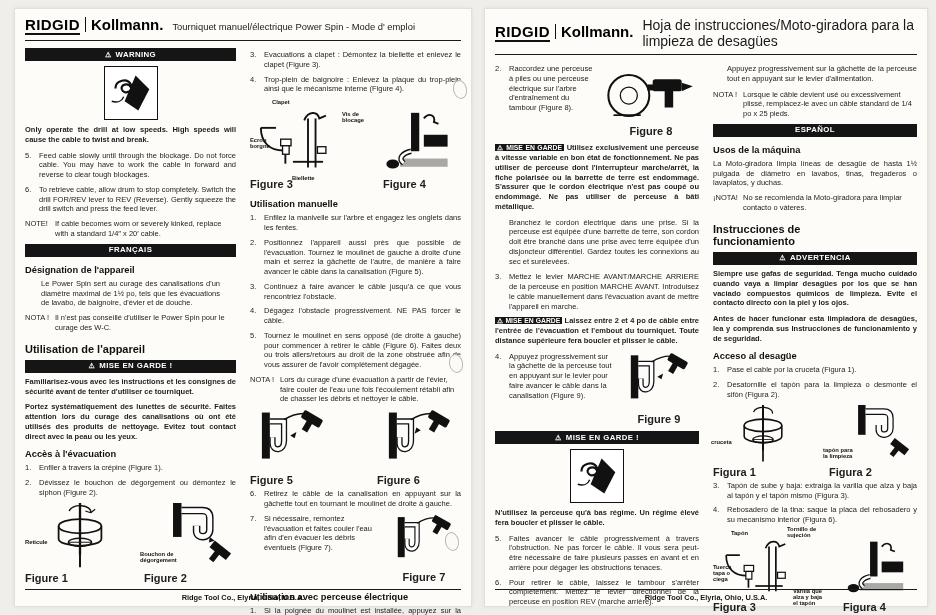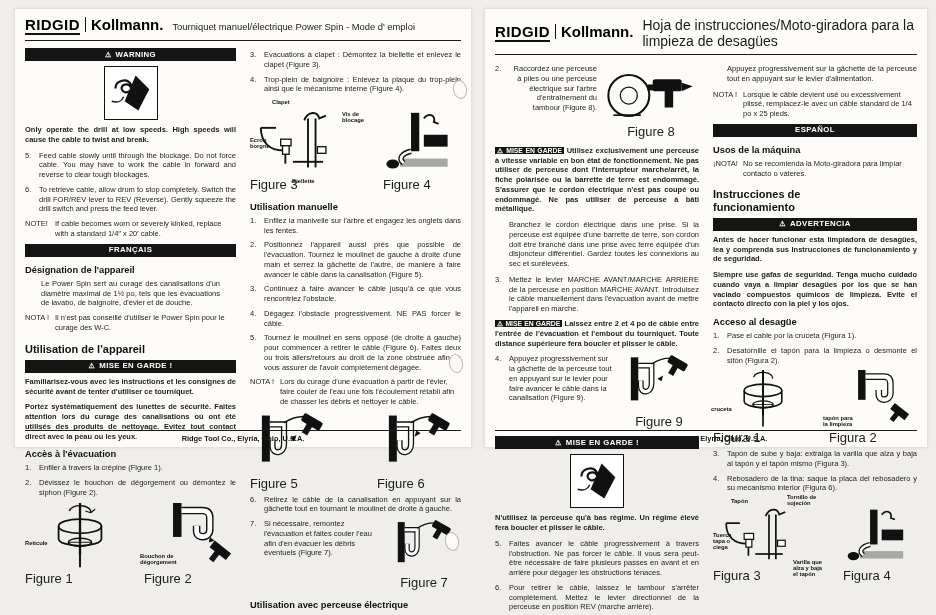--- a/index.html
+++ b/index.html
@@ -1,18 +1,18 @@
 <!DOCTYPE html>
 <html><head>
 <meta charset="utf-8">
 <style>
   html,body{margin:0;padding:0;}
   body{width:936px;height:615px;background:#efeeea;font-family:"Liberation Sans",sans-serif;overflow:hidden;}
   .canvas{position:relative;width:936px;height:615px;}
-  .page{position:absolute;top:8px;height:440px;background:#fdfcf8;border:1px solid #e2e0d8;box-sizing:border-box;padding:6px 10px 12px;box-shadow:0 0 4px rgba(0,0,0,.07);}
+  .page{position:absolute;top:8px;height:599px;background:#fdfcf8;border:1px solid #e2e0d8;box-sizing:border-box;padding:6px 10px 12px;box-shadow:0 0 4px rgba(0,0,0,.07);}
   .page-left{left:14px;width:458px;}
   .page-right{left:484px;width:444px;}
   .hdr{display:flex;align-items:center;gap:9px;border-bottom:1.6px solid #1a1a1a;padding:2px 0 5px;}
   .logo{display:flex;align-items:baseline;flex:0 0 auto;}
   .ridgid{font-weight:bold;font-size:15px;letter-spacing:.4px;border-bottom:2.2px solid #111;line-height:1;padding-bottom:1px;}
   .koll{font-size:15px;font-weight:bold;border-left:1.5px solid #111;padding-left:5px;margin-left:5px;line-height:1;}
   .pgtitle{font-size:9.4px;font-weight:normal;color:#1a1a1a;}
   .cols{display:flex;gap:14px;margin-top:7px;}
   .col{flex:1;min-width:0;font-size:7.5px;line-height:1.3;color:#1d1d1d;}
   .bar{background:#151515;color:#fff;text-align:center;font-weight:bold;font-size:7.8px;padding:1.5px 0;margin:5px 0 4px;letter-spacing:.4px;}
@@ -24,21 +24,21 @@
   .step .t{flex:1;text-align:justify;}
   .note{display:flex;margin:0 0 5px;}
   .note .n{flex:0 0 27px;margin-right:3px;}
   .note .t{flex:1;}
   .bp{font-weight:bold;text-align:justify;margin:0 0 6px;}
   .ip{margin:0 0 6px 14px;text-align:justify;}
   .inline-garde{background:#151515;color:#fff;font-weight:bold;padding:0 2px;font-size:6.8px;white-space:nowrap;}
   .iconbox{width:52px;height:52px;border:1.6px solid #111;margin:5px auto 5px;display:flex;align-items:center;justify-content:center;background:#fff;}
   .figrow{display:flex;justify-content:space-between;align-items:flex-end;margin:4px 0 2px;gap:8px;}
   .fig{position:relative;}
-  .figcap{font-weight:normal;font-size:13px;margin-top:2px;}
+  .figcap{font-weight:bold;font-size:11px;margin-top:2px;}
   .figlabel{position:absolute;font-weight:bold;font-size:5.8px;line-height:1.05;color:#111;}
   .swf{display:flex;gap:6px;margin:0 0 5px;}
   .swf .swf-t{flex:1;}
   .swf .swf-f{flex:0 0 auto;}
   .footer{position:absolute;left:10px;right:10px;bottom:4px;border-top:1.2px solid #1a1a1a;text-align:center;font-weight:bold;font-size:7.4px;padding-top:3px;color:#151515;}
   .hole{position:absolute;border:1px solid #bcb9b1;border-radius:50%;width:12px;height:17px;background:#fbfaf6;}
   svg{display:block;}
 </style>
 </head>
 <body>
@@ -303,21 +303,21 @@
       <div class="pgtitle" style="font-size:14px">Hoja de instrucciones/Moto-giradora para la limpieza de desagües</div>
     </div>
 
     <div class="cols">
 
       <div class="col">
         <div class="swf" style="margin-top:2px">
           <div class="swf-t">
             <div class="step" style="margin:0">
               <span class="n">2.</span>
-              <span class="t" style="text-align:right">Raccordez une perceuse à piles ou une perceuse électrique sur l'arbre d'entraînement du tambour (Figure 8).</span>
+              <span class="t" style="text-align:left">Raccordez une perceuse à piles ou une perceuse électrique sur l'arbre d'entraînement du tambour (Figure 8).</span>
             </div>
           </div>
           <div class="swf-f fig">
             <span>
               <svg width="96" height="58" viewBox="0 0 112 68">
                 <circle cx="30" cy="37" r="24" fill="none" stroke="#111" stroke-width="2.4"></circle>
                 <circle cx="30" cy="37" r="10" fill="none" stroke="#111" stroke-width="1.5"></circle>
                 <path d="M12 60 h32" stroke="#111" stroke-width="2"></path>
                 <rect x="52" y="24" width="8" height="7" fill="#111"></rect>
                 <rect x="58" y="18" width="34" height="14" rx="3" fill="#111"></rect>
@@ -391,31 +391,32 @@
 
       <div class="col">
         <p class="ip" style="margin-top:2px">Appuyez progressivement sur la gâchette de la perceuse tout en appuyant sur le levier d'alimentation.</p>
         <div class="note">
           <span class="n">NOTA !</span>
           <span class="t">Lorsque le câble devient usé ou excessivement plissé, remplacez-le avec un câble standard de 1/4 po x 25 pieds.</span>
         </div>
 
         <div class="bar">ESPAÑOL</div>
         <div class="h-small">Usos de la máquina</div>
+        <p style="margin:0 0 5px;text-align:justify">La Moto-giradora limpia líneas de desagüe de hasta 1½ pulgada de diámetro en lavabos, tinas, fregaderos o lavaplatos, y duchas.</p>
         <div class="note">
           <span class="n">¡NOTA!</span>
           <span class="t">No se recomienda la Moto-giradora para limpiar contacto o váteres.</span>
         </div>
 
         <div class="h-big" style="width:130px">Instrucciones de funcionamiento</div>
         <div class="bar">
           <span class="g">⚠</span><span>ADVERTENCIA</span>
         </div>
+        <p class="bp">Siempre use gafas de seguridad. Tenga mucho cuidado cuando vaya a limpiar desagües por los que se han vaciado compuestos químicos de limpieza. Evite el contacto directo con la piel y los ojos.</p>
         <p class="bp">Antes de hacer funcionar esta limpiadora de desagües, lea y comprenda sus Instrucciones de funcionamiento y de seguridad.</p>
-        <p class="bp">Siempre use gafas de seguridad. Tenga mucho cuidado cuando vaya a limpiar desagües por los que se han vaciado compuestos químicos de limpieza. Evite el contacto directo con la piel y los ojos.</p>
 
         <div class="h-small">Acceso al desagüe</div>
         <div class="step">
           <span class="n">1.</span>
           <span class="t">Pase el cable por la cruceta (Figura 1).</span>
         </div>
         <div class="step">
           <span class="n">2.</span>
           <span class="t">Desatornille el tapón para la limpieza o desmonte el sifón (Figura 2).</span>
         </div>

